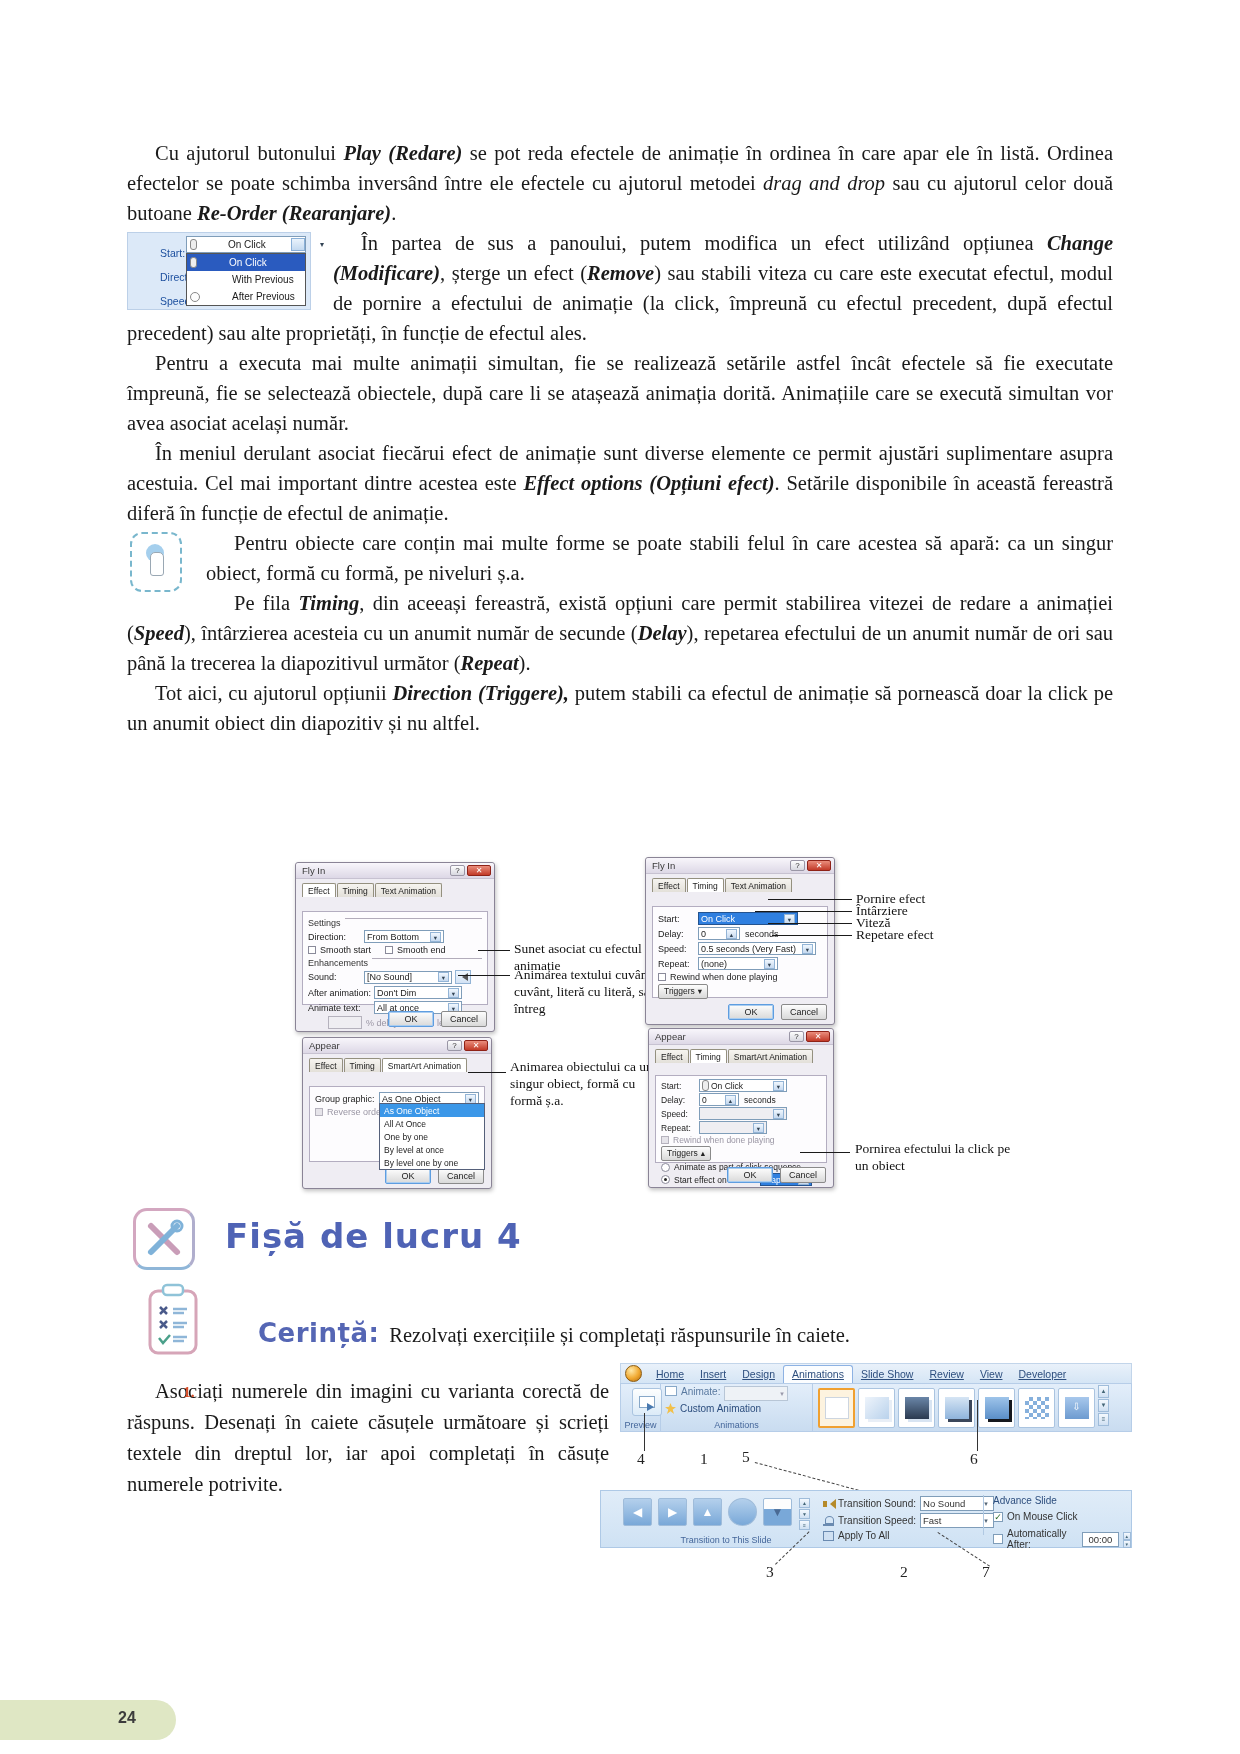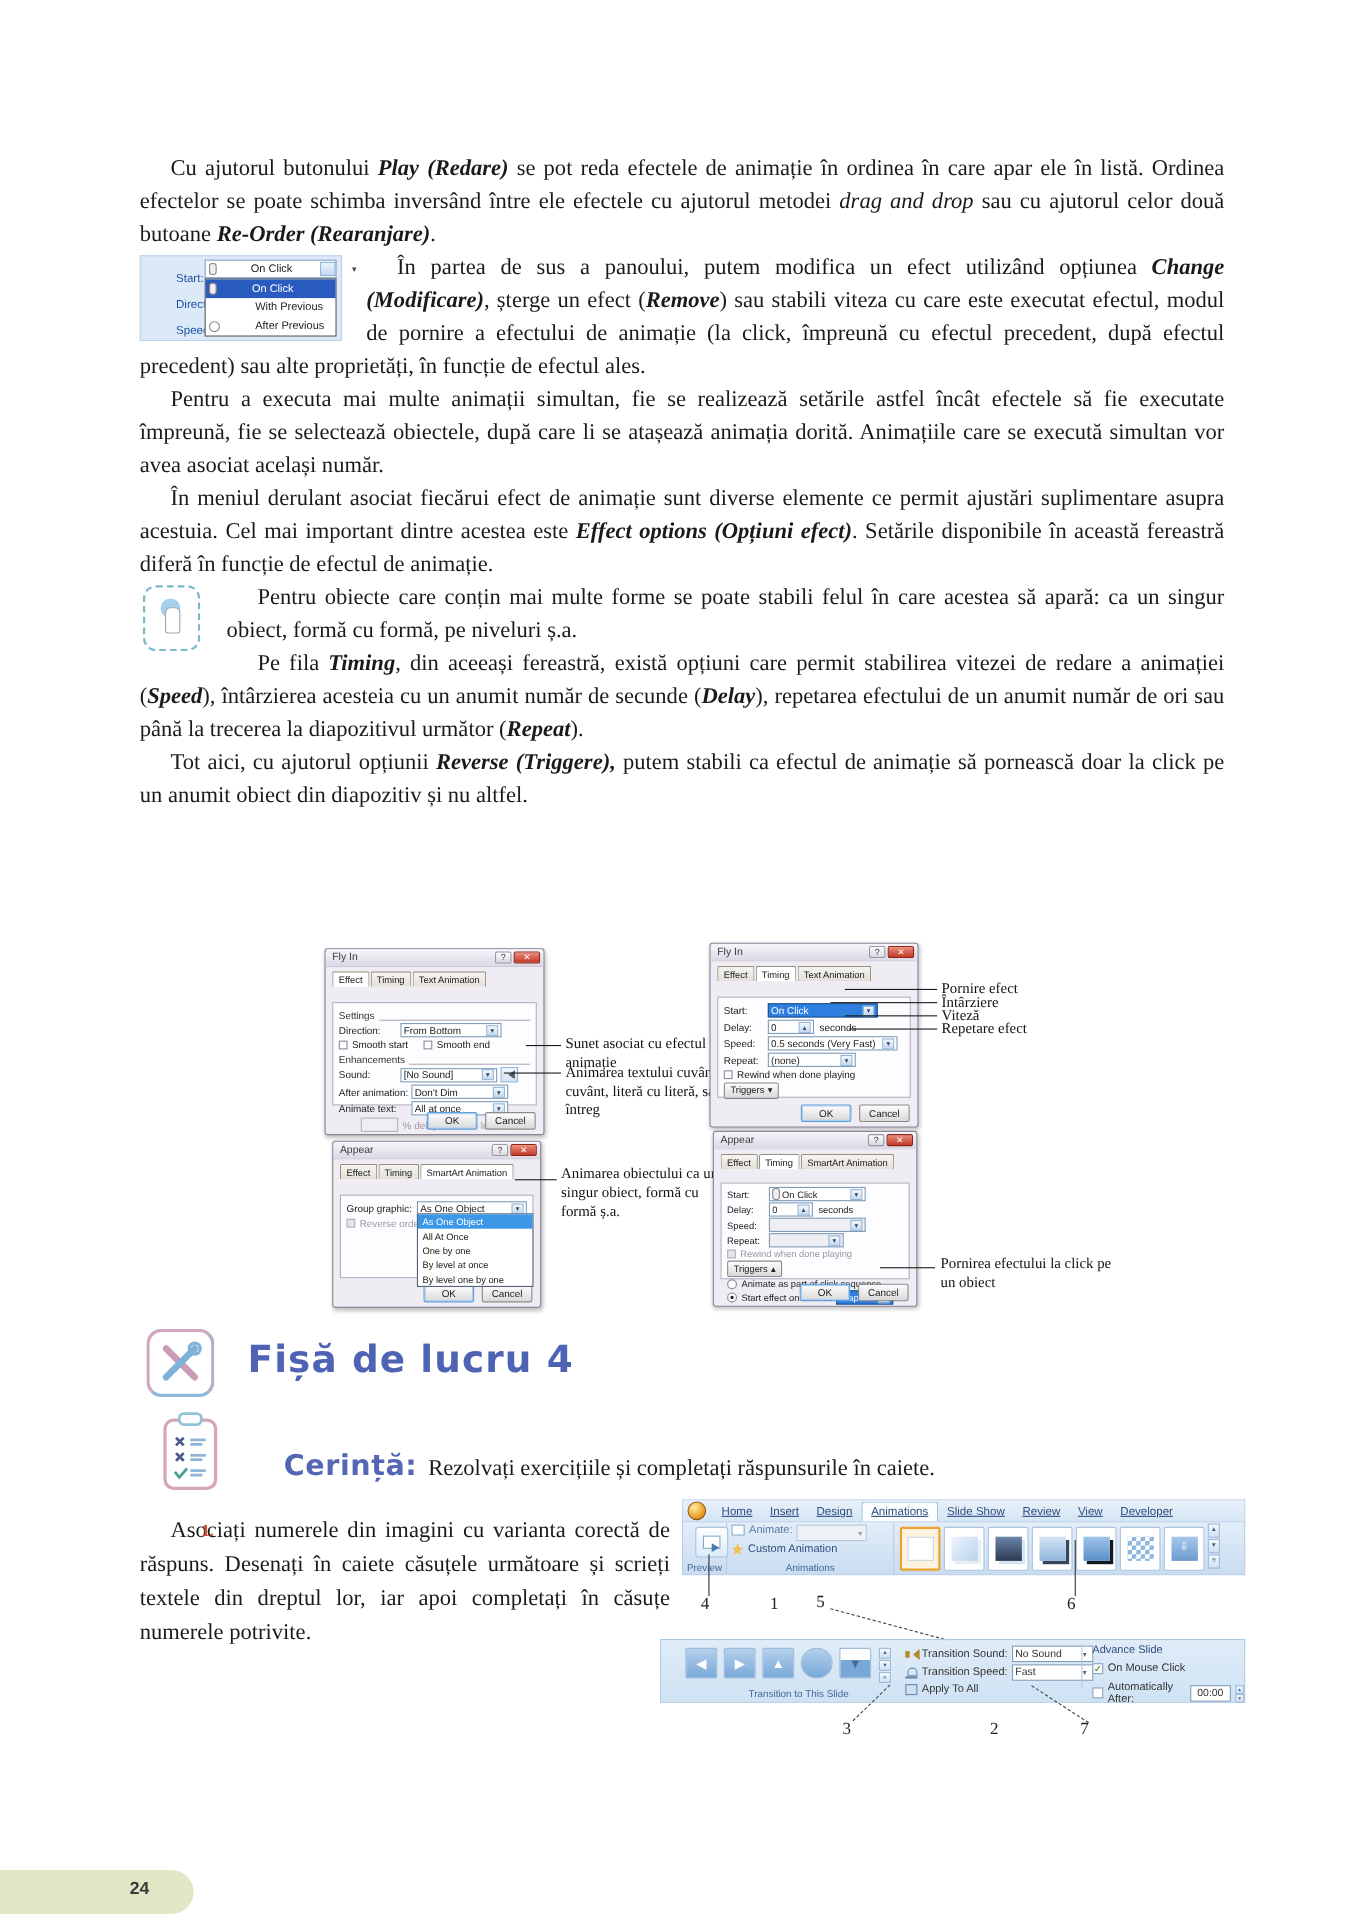--- a/index.html
+++ b/index.html
@@ -49,21 +49,21 @@
   .dtab.on { background:#fff; position:relative; z-index:2; }
   .dbody { position:absolute; left:6px; right:6px; border:1px solid #b3adc0; background:#fdfcfe; padding:3px 5px; }
   .drow { display:flex; align-items:center; margin:2px 0; }
   .dlbl { flex:0 0 auto; }
   .dd { display:flex; align-items:center; border:1px solid #7f9db9; background:#fff; height:13px; padding:0 2px; gap:2px; }
   .dd .val { white-space:nowrap; overflow:hidden; flex:1; }
   .dd .ar { width:11px; height:10px; margin-left:auto; background:linear-gradient(#f0f7fe,#c6d9ef); border:1px solid #93b4d6;
             font-size:6.5px; line-height:9px; text-align:center; color:#345; flex:0 0 auto; }
   .dd.sel { background:#2f7fe0; color:#fff; border-color:#24538f; }
   .dd.gray { background:#efeef2; }
-  .gl { display:flex; align-items:flex-end; gap:4px; margin:3px 0 1px; color:#333; }
+  .gl { display:flex; align-items:flex-start; gap:4px; margin:3px 0 1px; color:#333; }
   .gl::after { content:""; flex:1; border-top:1px solid #b2acba; }
   .cb { width:8px; height:8px; border:1px solid #8a8a9a; background:#fff; display:inline-block; margin-right:4px; flex:0 0 auto; }
   .cb.gray { background:#e6e4ea; border-color:#b5b2bd; }
   .rb { width:9px; height:9px; border:1px solid #8a8a9a; border-radius:50%; background:#fff; display:inline-block; margin-right:4px; position:relative; flex:0 0 auto; }
   .rb.on::after { content:""; position:absolute; left:2px; top:2px; width:3px; height:3px; border-radius:50%; background:#222; }
   .spin { width:34px; height:13px; border:1px solid #b5b2bd; background:#efeef2; position:relative; margin-right:4px; }
   .spk { width:16px; height:14px; border:1px solid #93b4d6; background:linear-gradient(#f0f7fe,#d3e2f4); margin-left:3px;
          display:flex; align-items:center; justify-content:center; }
   .spk i { display:block; width:0; height:0; border:4px solid transparent; border-right:6px solid #555; }
   .okc { position:absolute; bottom:4px; right:7px; display:flex; gap:7px; }
@@ -191,21 +191,21 @@
       <span class="touch-icon">
           <span class="dot"></span>
           <span class="hand"></span>
         </span>
     </p>
 
     <p>Pentru obiecte care conțin mai multe forme se poate stabili felul în care acestea să apară: ca un singur obiect, formă cu formă, pe niveluri ș.a.</p>
 
     <p><span>Pe fila </span><span class="bi">Timing</span><span>, din aceeași fereastră, există opțiuni care permit stabilirea vitezei de redare a animației (</span><span class="bi">Speed</span><span>), întârzierea acesteia cu un anumit număr de secunde (</span><span class="bi">Delay</span><span>), repetarea efectului de un anumit număr de ori sau până la trecerea la diapozitivul următor (</span><span class="bi">Repeat</span><span>).</span></p>
 
-    <p><span>Tot aici, cu ajutorul opțiunii </span><span class="bi">Reverse (Triggere),</span><span> putem stabili ca efectul de animație să pornească doar la click pe un anumit obiect din diapozitiv și nu altfel.</span></p>
+    <p><span>Tot aici, cu ajutorul opțiunii </span><span class="bi">Direction (Triggere),</span><span> putem stabili ca efectul de animație să pornească doar la click pe un anumit obiect din diapozitiv și nu altfel.</span></p>
   </div>
 
   <div class="figure">
 
     <div class="dlg" style="left:295px; top:52px; width:200px; height:170px;">
       <div class="dtb">
           <span>Fly In</span>
           <span class="sp"></span>
           <span class="bhelp">?</span>
           <span class="bclose">✕</span>
@@ -214,21 +214,21 @@
         <span class="dtab on">Effect</span>
         <span class="dtab">Timing</span>
         <span class="dtab">Text Animation</span>
       </div>
       <div class="dbody" style="top:48px; bottom:26px;">
         <div class="gl">
             <span>Settings</span>
           </div>
         <div class="drow">
             <span class="dlbl" style="width:56px">Direction:</span>
-          <span class="dd" style="width:92px">
+          <span class="dd" style="width:80px">
               <span class="val">From Bottom</span>
               <span class="ar">▾</span>
             </span>
           </div>
         <div class="drow">
             <span class="cb"></span>
             <span>Smooth start</span>
           <span style="width:14px"></span>
             <span class="cb"></span>
             <span>Smooth end</span>

